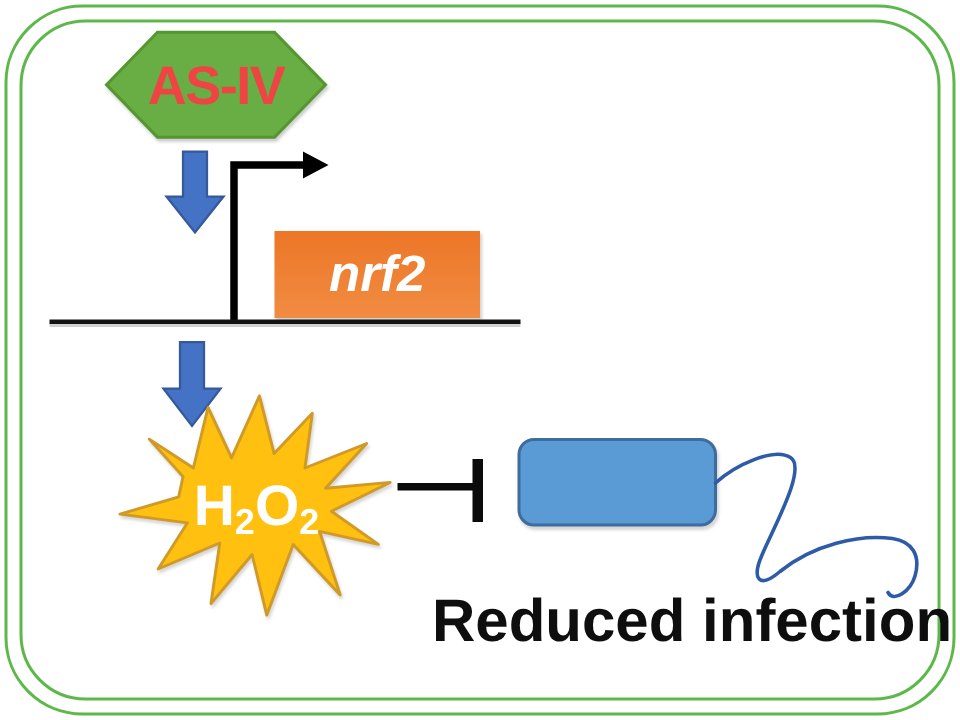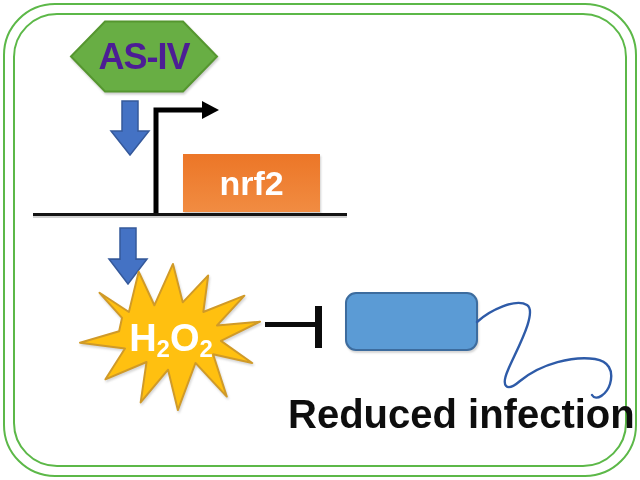--- a/index.html
+++ b/index.html
@@ -11,28 +11,28 @@
   .frame-outer{position:absolute;left:3px;top:3px;right:3px;bottom:3px;
     border:2px solid #5CB848;border-radius:52px;}
   .frame-inner{position:absolute;left:13px;top:13px;right:13px;bottom:13px;
     border:2px solid #5CB848;border-radius:44px;}
   svg{display:block;overflow:visible;}
   .abs{position:absolute;}
 
   
   .hex{left:70px;top:20px;width:148px;height:73px;filter:drop-shadow(1px 2px 1px rgba(110,110,110,.35));}
   .hex-label{left:70px;top:20px;width:148px;height:73px;display:flex;align-items:center;justify-content:center;
-    color:#4c1d95;font-weight:700;font-size:36px;letter-spacing:-1px;}
+    color:#ef4444;font-weight:700;font-size:36px;letter-spacing:-1px;}
 
   
   .nrf2-box{left:183px;top:154px;width:137px;height:58px;
     background:linear-gradient(180deg,#EC7627,#F18C42);
     display:flex;align-items:center;justify-content:center;
     box-shadow:1px 2px 2px rgba(120,120,120,.35);}
-  .nrf2-label{color:#fff;font-weight:700;font-size:34px;}
+  .nrf2-label{color:#fff;font-weight:700;font-style:italic;font-size:34px;}
 
   
   .baseline{left:33px;top:213px;width:314px;height:3px;background:#141414;
     box-shadow:0 2px 0 rgba(0,0,0,.18);}
 
   
   .bent-arrow{left:150px;top:98px;width:75px;height:122px;}
   .bent-arrow path{stroke:#000;stroke-width:5;fill:none;}
 
   

